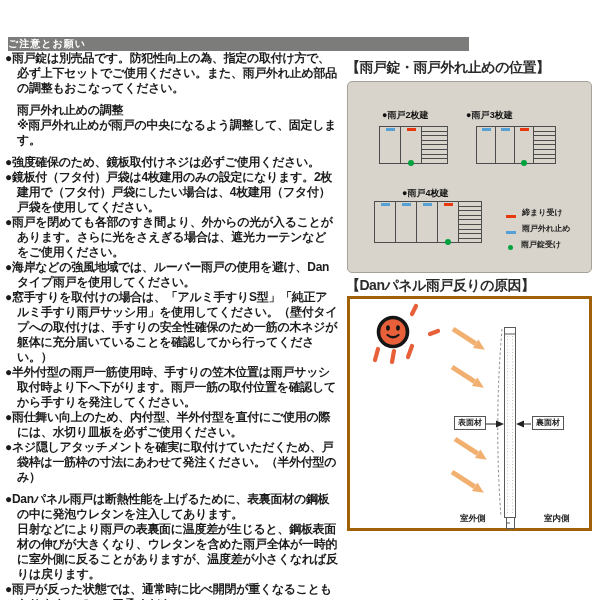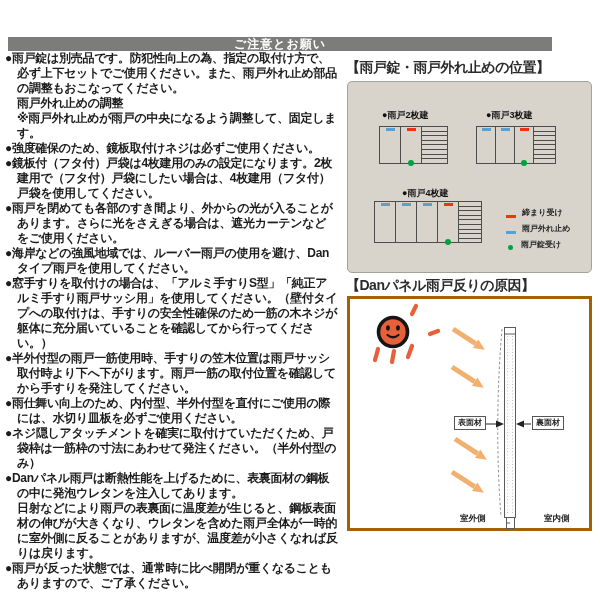--- a/index.html
+++ b/index.html
@@ -3,34 +3,34 @@
 <meta charset="utf-8">
 <style>
   html,body{margin:0;padding:0;}
   body{
     width:600px;height:600px;position:relative;background:#ffffff;
     font-family:"Liberation Sans","DejaVu Sans",sans-serif;
     color:#1c1c1c;overflow:hidden;
   }
   
   .hdrbar{
-    position:absolute;left:8px;top:37px;width:544px;height:14px;
-    background:#7c7c7a;color:#ffffff;font-size:12px;font-weight:bold;
-    display:flex;align-items:center;justify-content:center;letter-spacing:1px;
+    position:absolute;left:8px;top:37px;width:461px;height:14px;
+    background:#7c7c7a;color:#ffffff;font-size:10px;font-weight:bold;
+    display:flex;align-items:center;letter-spacing:1px;
   }
   
   .notes{
     position:absolute;left:5px;top:51px;width:333px;
     font-size:12px;font-weight:bold;line-height:15px;letter-spacing:-0.3px;
   }
   .notes p{margin:0;}
   .notes .b{text-indent:-12px;padding-left:12px;}
   .notes .sub{padding-left:12px;}
   .notes .cont{padding-left:12px;}
-  .notes .gt{margin-top:0;}
+  .notes .gt{margin-top:7px;}
   
   .sechead{position:absolute;font-size:14px;font-weight:bold;color:#2b2b2b;letter-spacing:-0.5px;}
   .sechead.h1{left:346px;top:59px;}
   .sechead.h2{left:346px;top:277px;}
   
   .graybox{
     position:absolute;left:347px;top:81px;width:245px;height:192px;
     background:#d8d4cc;border:1px solid #a6a199;border-radius:5px;box-sizing:border-box;
   }
   .shutter-label{position:absolute;font-size:9px;font-weight:bold;color:#111;}
@@ -97,21 +97,21 @@
     <div class="panel first" style="width:22px;height:38px;">
       <span class="mk-dash mk-blue"></span>
     </div>
     <div class="panel" style="width:22px;height:38px;">
       <span class="mk-dash mk-red"></span>
       <span class="mk-green"></span>
     </div>
     <div class="tobukuro" style="width:27px;height:38px;"></div>
   </div>
 
-  <div class="shutter-label" style="left:138px;top:27px;">●雨戸3枚建</div>
+  <div class="shutter-label" style="left:118px;top:27px;font-family:Liberation Mono, monospace;">●雨戸3枚建</div>
   <div class="frame" style="left:128px;top:44px;">
     <div class="panel first" style="width:20px;height:38px;">
       <span class="mk-dash mk-blue"></span>
     </div>
     <div class="panel" style="width:20px;height:38px;">
       <span class="mk-dash mk-blue"></span>
     </div>
     <div class="panel" style="width:20px;height:38px;">
       <span class="mk-dash mk-red"></span>
       <span class="mk-green"></span>

